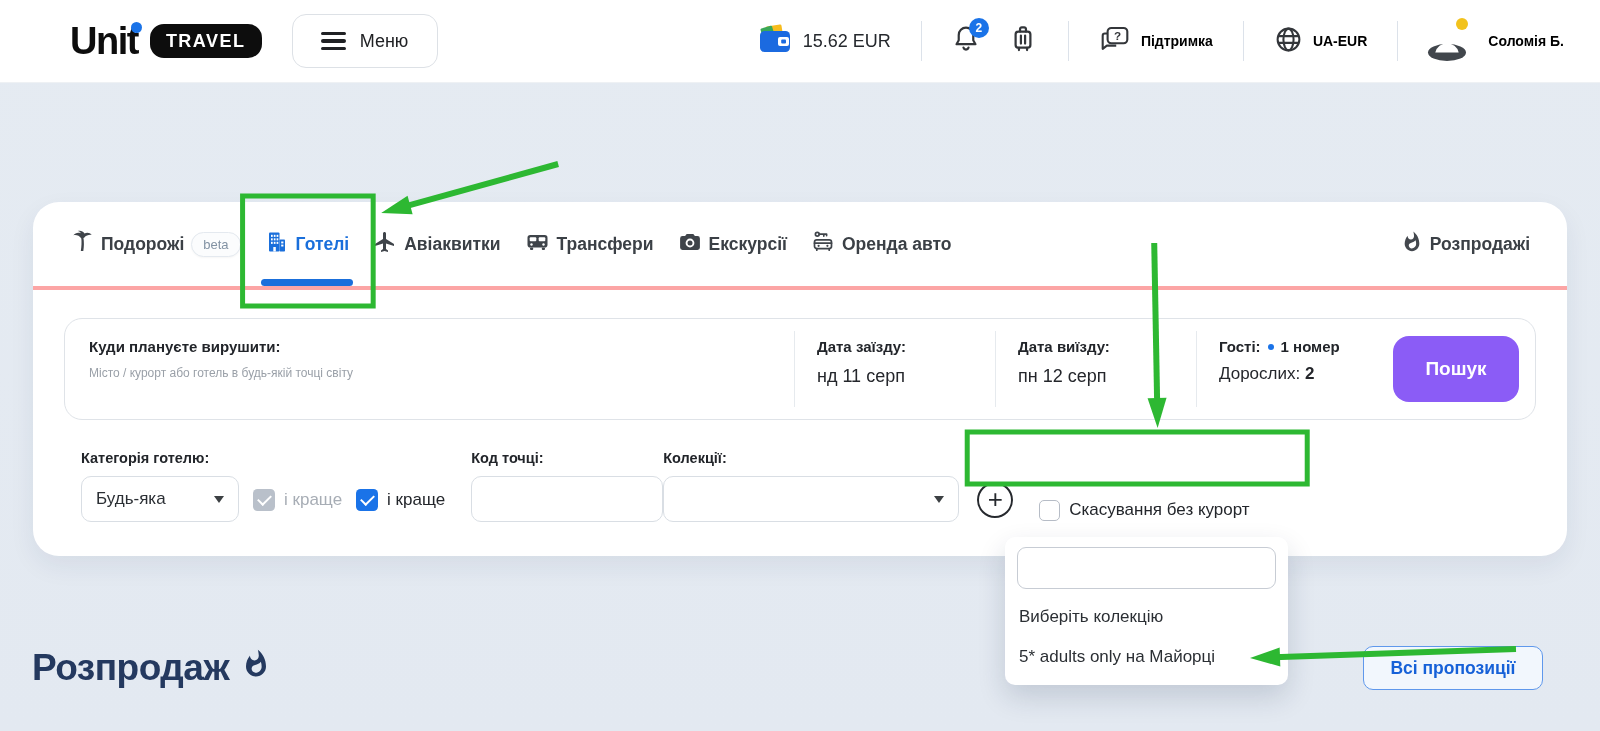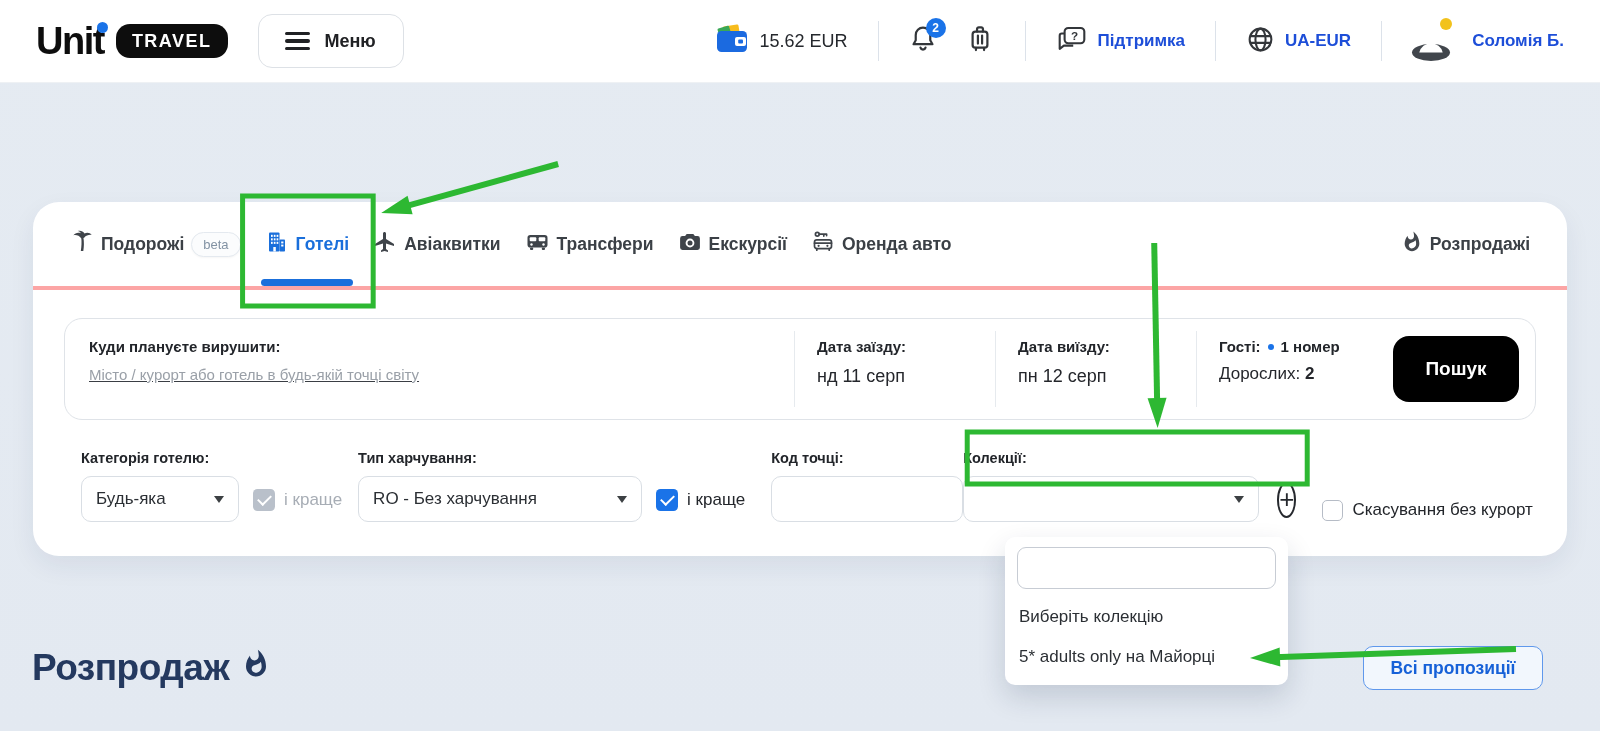--- a/index.html
+++ b/index.html
@@ -6,34 +6,34 @@
   html,body { width:1600px; height:731px; }
   body {
     font-family:"Liberation Sans", sans-serif;
     background:linear-gradient(180deg,#e5ebf2 0%,#e3e9f1 100%);
     position:relative; overflow:hidden; color:#24262b;
   }
   
   .header{position:absolute;top:0;left:0;right:0;height:83px;background:#fff;
     border-bottom:1px solid #eef1f4;display:flex;align-items:center;padding:0 36px;z-index:10;}
   .logo{display:flex;align-items:center;gap:12px;cursor:pointer;}
-  .brand{font-size:38px;font-weight:800;letter-spacing:-1.5px;color:#0d0d0d;position:relative;line-height:1;}
+  .brand{font-size:38px;font-weight:800;letter-spacing:-1.5px;color:#0d0d0d;position:relative;line-height:1;margin-left:34px;}
   .brand::after{content:'';position:absolute;left:61px;top:0px;width:11px;height:11px;border-radius:50%;
     background:#1a73e8;}
   .brand-badge{background:#0d0d0d;color:#fff;font-weight:700;font-size:18px;letter-spacing:1.5px;
     padding:8px 16px;border-radius:14px;line-height:1;}
   .menu-btn{margin-left:30px;width:146px;height:54px;border:1px solid #dde1e6;border-radius:14px;
     background:#fff;display:flex;align-items:center;justify-content:center;gap:14px;cursor:pointer;}
   .hamburger{display:flex;flex-direction:column;gap:4.5px;}
   .hamburger i{display:block;width:25px;height:3.2px;background:#202124;border-radius:2px;}
-  .menu-label{font-size:18px;font-weight:700;color:#202124;}
+  .menu-label{font-size:18px;font-weight:400;color:#202124;}
   .hright{margin-left:auto;display:flex;align-items:center;}
   .hdiv{width:1px;height:40px;background:#dce2ea;margin:0 30px;}
   .hitem{display:flex;align-items:center;gap:10px;cursor:pointer;}
-  .hitem .txt{font-size:17px;font-weight:600;color:#1d4ed8;}
+  .hitem .txt{font-size:14px;font-weight:600;color:#000000;}
   .wallet-txt{font-size:18px;font-weight:500;color:#25282d;}
   .bell-wrap{position:relative;margin-right:28px;cursor:pointer;}
   .bell-badge{position:absolute;top:-6px;right:-9px;min-width:20px;height:20px;border-radius:50%;
     background:#1a73e8;color:#fff;font-size:12px;font-weight:700;display:flex;align-items:center;justify-content:center;}
   .avatar{width:38px;height:38px;border-radius:50%;background:#41464c;overflow:hidden;position:relative;flex:0 0 auto;}
   .avatar-wrap{position:relative;margin-right:12px;}
   .avatar-dot{position:absolute;top:-2px;right:-2px;width:12px;height:12px;border-radius:50%;background:#f2c21c;}
   
   .card{position:absolute;left:33px;top:202px;width:1534px;height:354px;background:#fff;
     border-radius:26px;box-shadow:0 10px 26px rgba(25,45,85,.07);z-index:20;}
@@ -47,32 +47,32 @@
     width:92px;height:7px;border-radius:4px;background:#1a6fdb;}
   .beta-pill{font-size:13px;font-weight:400;color:#8292a3;background:#fbfcfd;border:1px solid #e4e9ef;
     padding:4px 11px;border-radius:999px;box-shadow:0 1px 2px rgba(0,0,0,.04);}
   .tab-sales{margin-left:auto;margin-right:0;}
   
   .searchbar{position:absolute;left:31px;right:31px;top:116px;height:102px;border:1px solid #dfe3e8;
     border-radius:18px;display:flex;align-items:stretch;}
   .sb-label{font-size:15px;font-weight:700;color:#22252a;}
   .sb-dest{flex:1;padding:19px 24px;cursor:text;}
   .sb-dest input{border:none;outline:none;background:transparent;width:100%;margin-top:11px;
-    font-size:15px;font-family:"Liberation Sans",sans-serif;color:#3a3e44;text-decoration:underline;}
+    font-size:12px;font-family:"Liberation Sans",sans-serif;color:#3a3e44;}
   .sb-dest input::placeholder{color:#9aa0a8;}
   .sb-sep{width:1px;background:#e6eaee;margin:12px 0;}
   .sb-date{width:200px;padding:19px 22px;cursor:pointer;}
   .sb-val{margin-top:11px;font-size:18px;color:#24262b;}
   .sb-guests{width:338px;padding:19px 22px;cursor:pointer;}
   .guests-line{display:flex;align-items:center;gap:7px;}
   .guests-dot{width:6px;height:6px;border-radius:50%;background:#1a73e8;}
   .guests-rooms{font-size:15px;font-weight:600;color:#22252a;}
   .adults-line{margin-top:9px;font-size:17px;color:#24262b;}
   .adults-line b{font-weight:700;}
-  .search-btn{position:absolute;right:16px;top:17px;width:126px;height:66px;background:#000000;color:#fff;
+  .search-btn{position:absolute;right:16px;top:17px;width:126px;height:66px;background:#8b5cf6;color:#fff;
     border:none;border-radius:16px;font-size:19px;font-weight:700;font-family:"Liberation Sans",sans-serif;cursor:pointer;}
   
   .filters{position:absolute;left:48px;right:40px;top:248px;display:flex;align-items:flex-start;}
   .fgroup{display:flex;flex-direction:column;}
   .flabel{font-size:14.5px;font-weight:700;color:#22252a;margin-bottom:10px;white-space:nowrap;}
   .control{height:46px;border:1px solid #d9dee4;border-radius:10px;background:#fff;display:flex;
     align-items:center;padding:0 14px;font-size:17px;color:#2b2f34;cursor:pointer;}
   .select{justify-content:space-between;gap:10px;}
   .caret{width:0;height:0;border-left:5.5px solid transparent;border-right:5.5px solid transparent;
     border-top:7px solid #3c4043;flex:0 0 auto;}
@@ -321,27 +321,20 @@
         <span>Будь-яка</span>
         <span class="caret"></span>
       </div>
     </div>
     <div class="fgroup" style="justify-content:flex-end;">
       <div class="chk-group" style="margin-top:27px;">
         <span class="chk checked-gray"></span>
         <span class="chk-label muted">і краще</span>
       </div>
     </div>
-    <div class="fgroup" style="margin-left:16px;">
-      <div class="flabel">Тип харчування:</div>
-      <div class="control select" style="width:284px;">
-        <span>RO - Без харчування</span>
-        <span class="caret"></span>
-      </div>
-    </div>
     <div class="fgroup" style="justify-content:flex-end;">
       <div class="chk-group" style="margin-top:27px;">
         <span class="chk checked-blue"></span>
         <span class="chk-label">і краще</span>
       </div>
     </div>
     <div class="fgroup" style="margin-left:26px;">
       <div class="flabel">Код точці:</div>
       <div class="control" style="width:192px;padding:0 10px;">
         <input class="coupon-input" type="text" style="">

